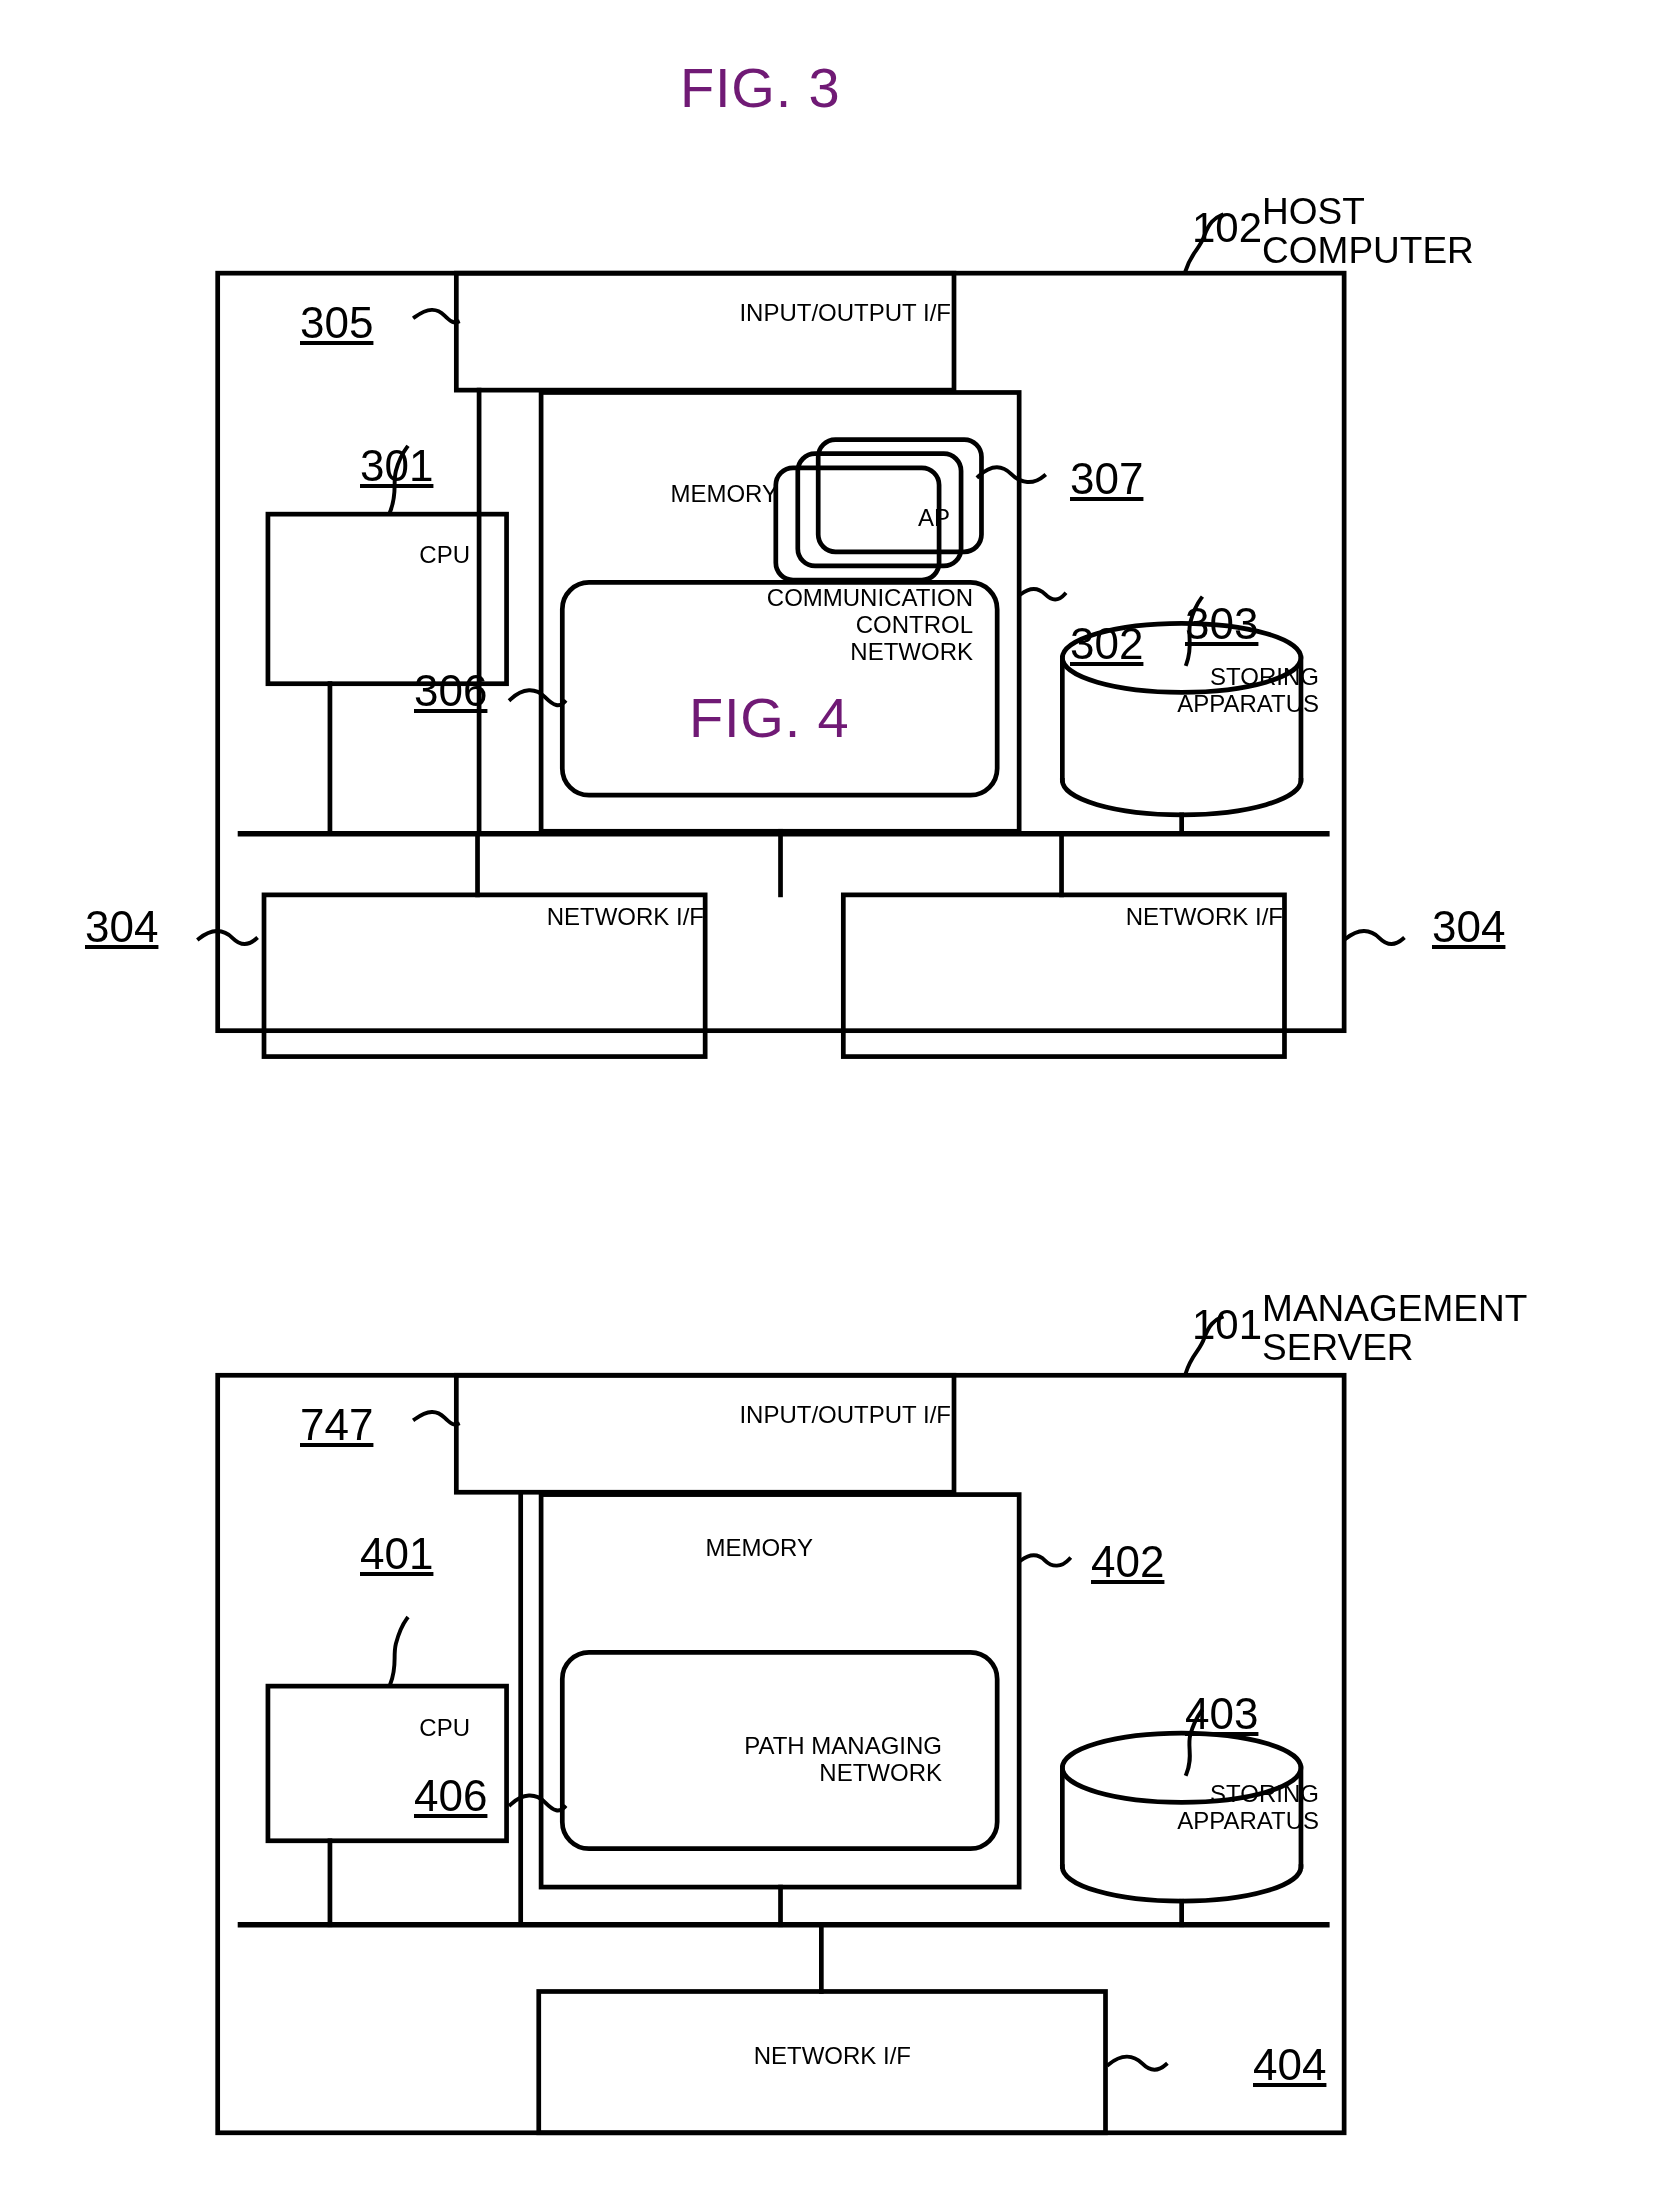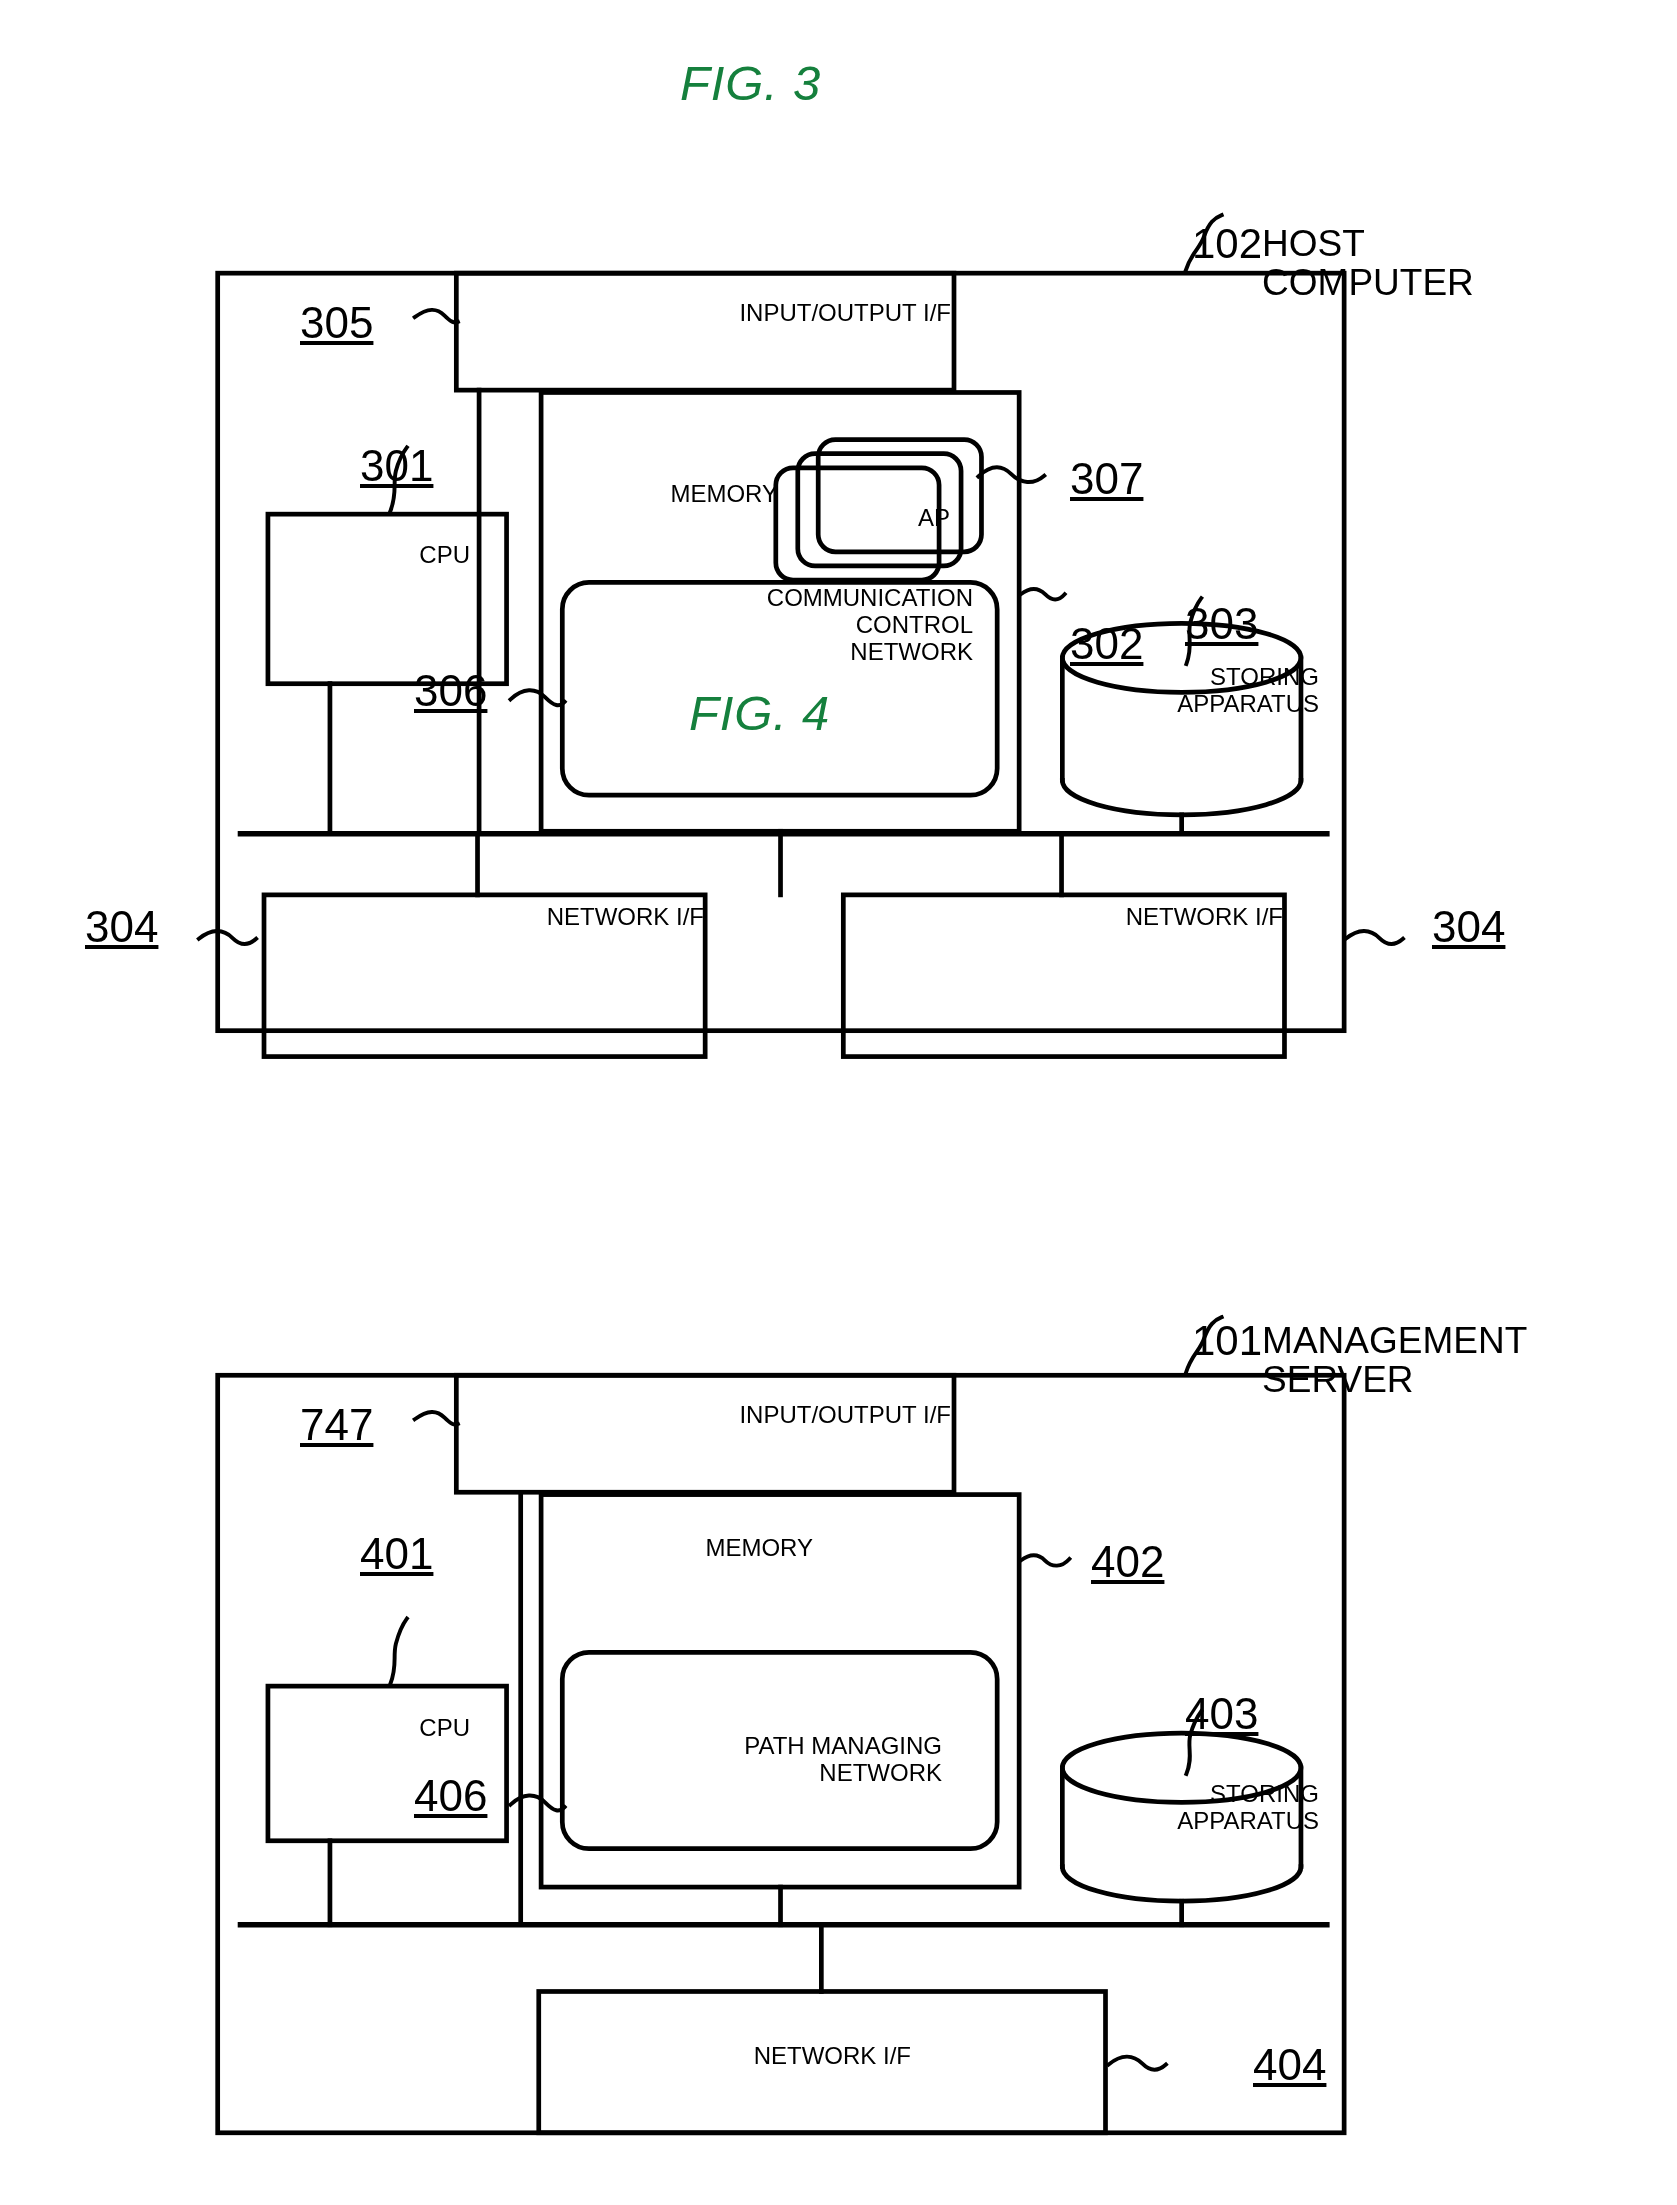--- a/index.html
+++ b/index.html
@@ -10,25 +10,24 @@
   body {
     width: 1678px;
     height: 2205px;
     position: relative;
     font-family: "Liberation Sans", sans-serif;
     color: #000000;
     overflow: hidden;
   }
   .fig-title {
     position: absolute;
-    font-size: 49px;
+    font-size: 56px;
     letter-spacing: 0.8px;
-    color: #15803d;
+    color: #701a75;
     white-space: nowrap;
-    font-style: italic;
   }
   #fig3-title { left: 680px; top: 55px; }
   #fig4-title { left: 680px; top: 685px; margin-left: 9px; }
 
   .svgroot {
     position: absolute;
     left: 0; top: 0;
     width: 1678px;
     height: 2205px;
     pointer-events: none;
@@ -53,21 +52,20 @@
     font-size: 41px;
   }
   .head-ref .num { font-size: 42px; }
   .head-ref .nm {
     display: inline-block;
     vertical-align: middle;
     font-size: 37px;
     line-height: 1.06;
     text-align: left;
     white-space: pre-line;
-    margin-top: 32px;
   }
 </style>
 </head>
 <body>
 
 <div class="fig-title" id="fig3-title">FIG. 3</div>
 
 <div class="head-ref" style="left:1192px; top:192px;">
   <span class="num">102</span><span class="nm">HOST
 COMPUTER</span>

